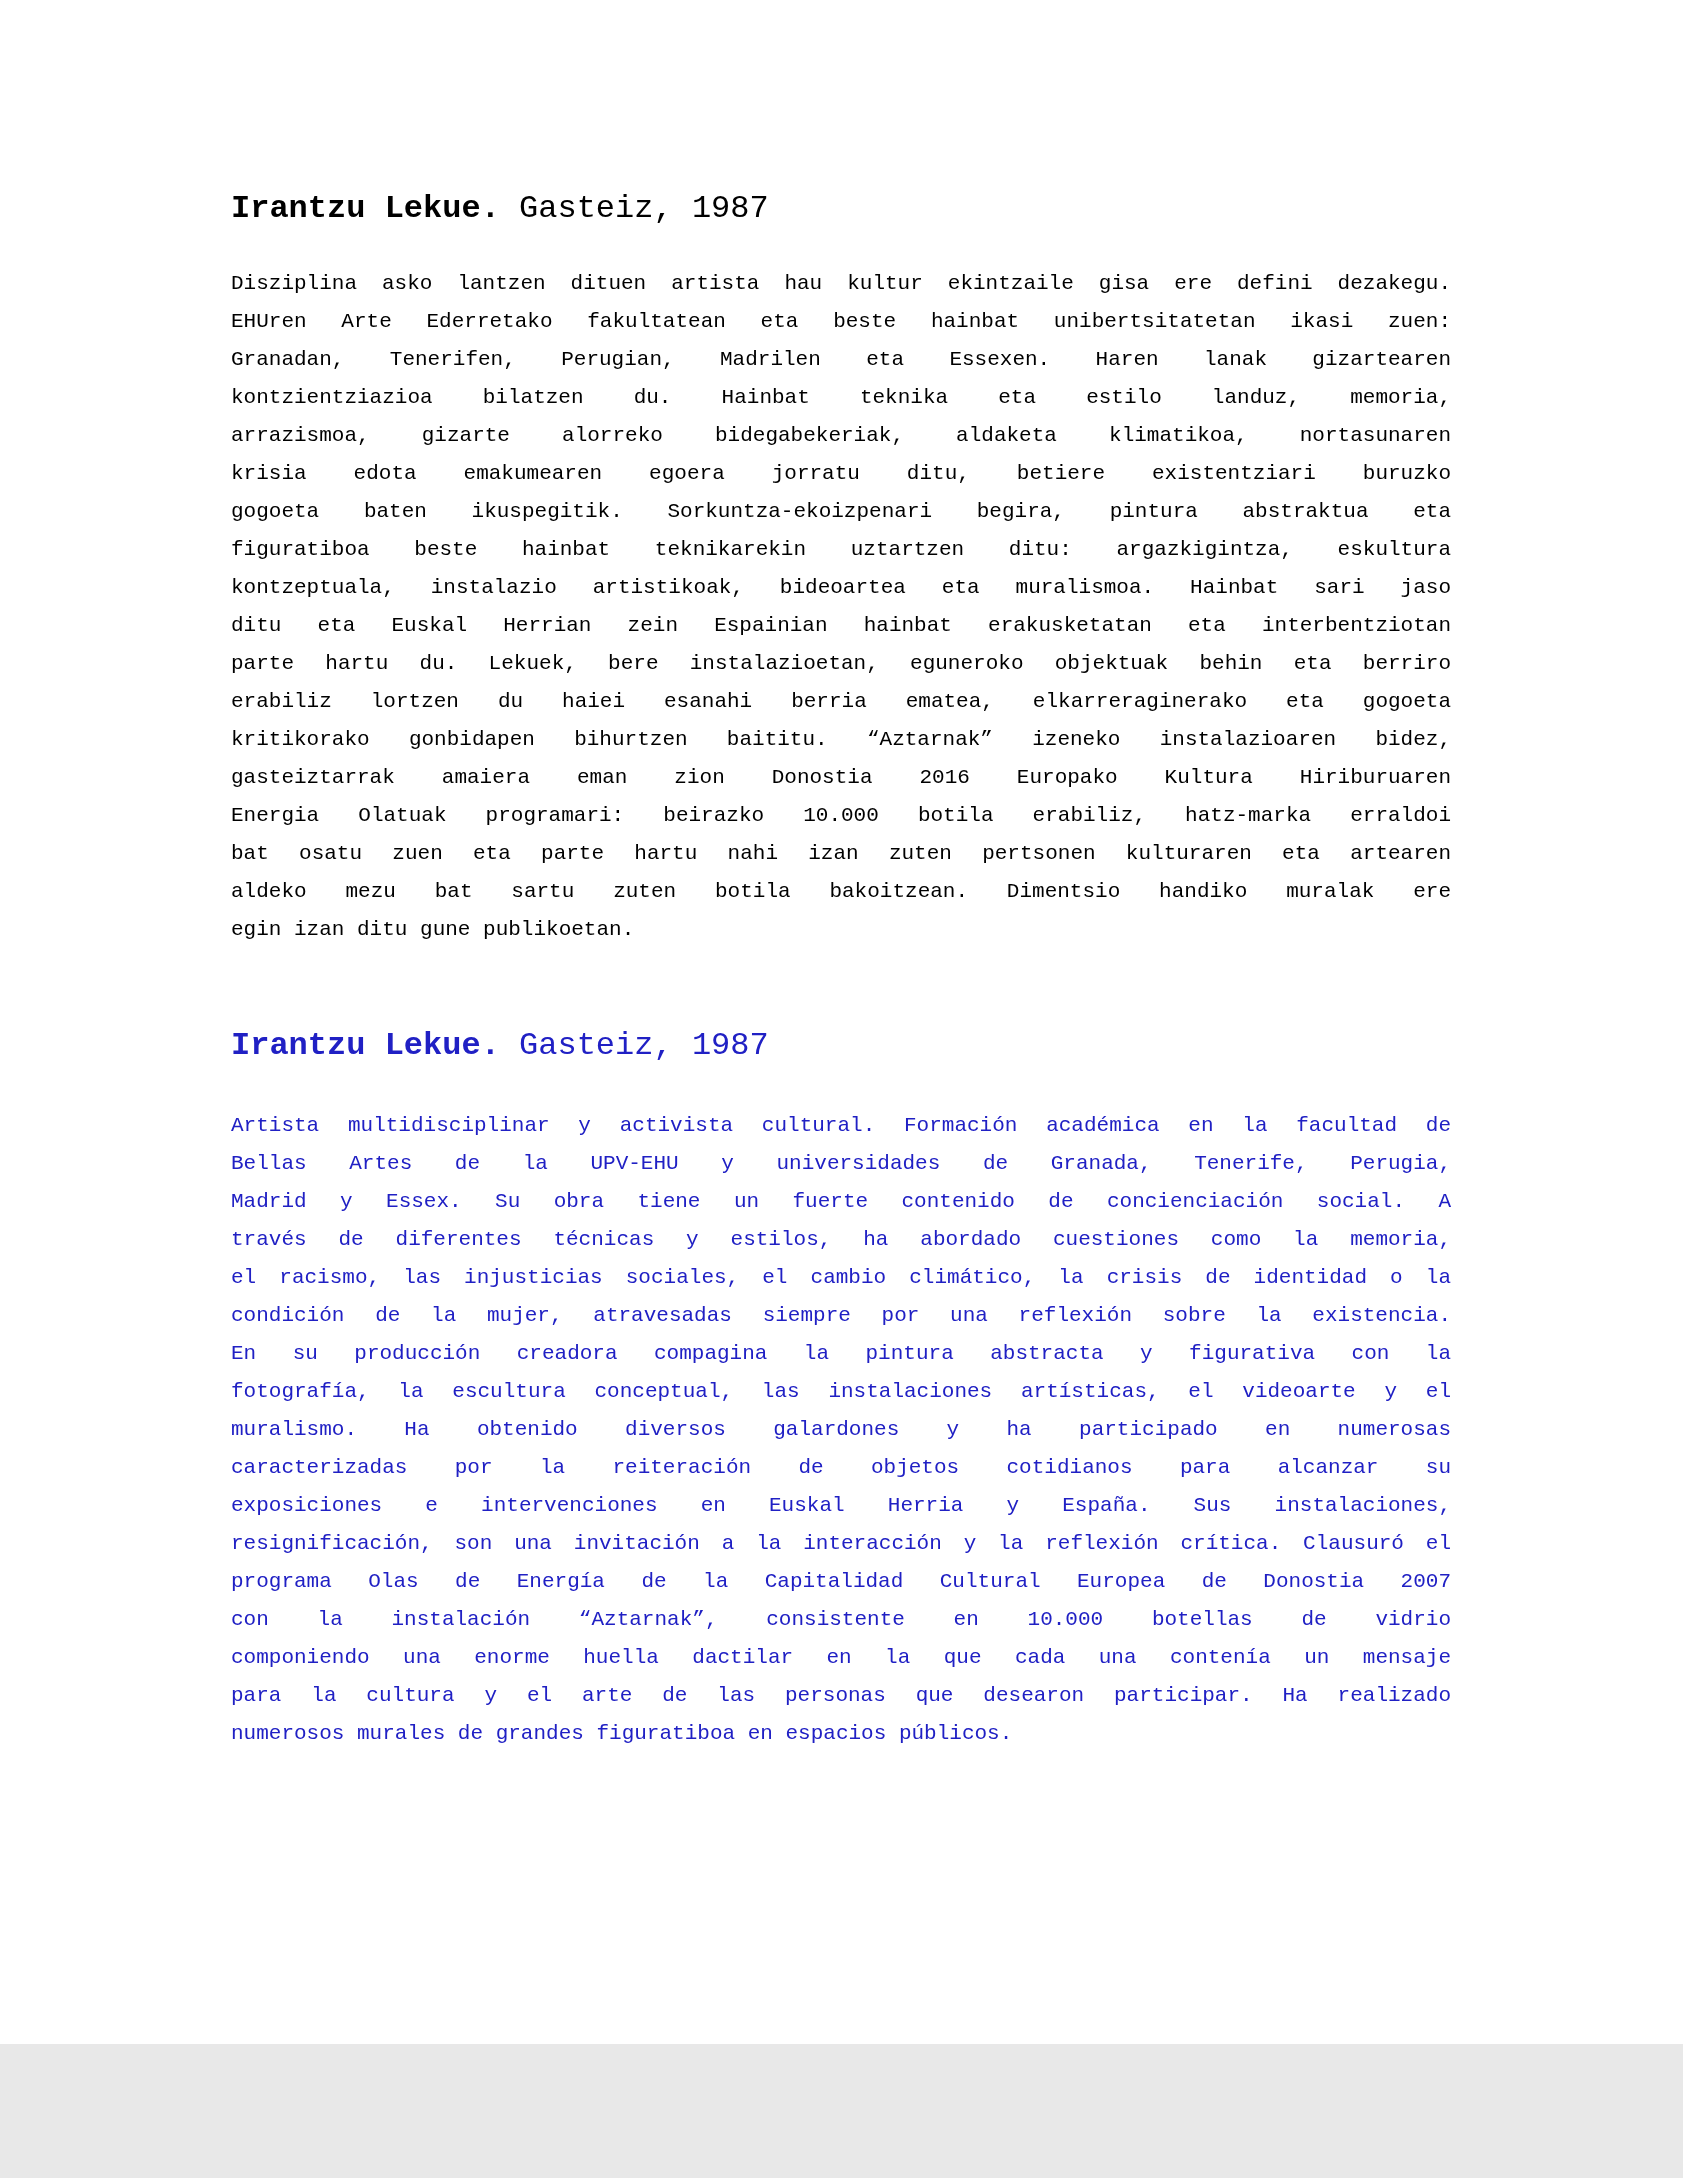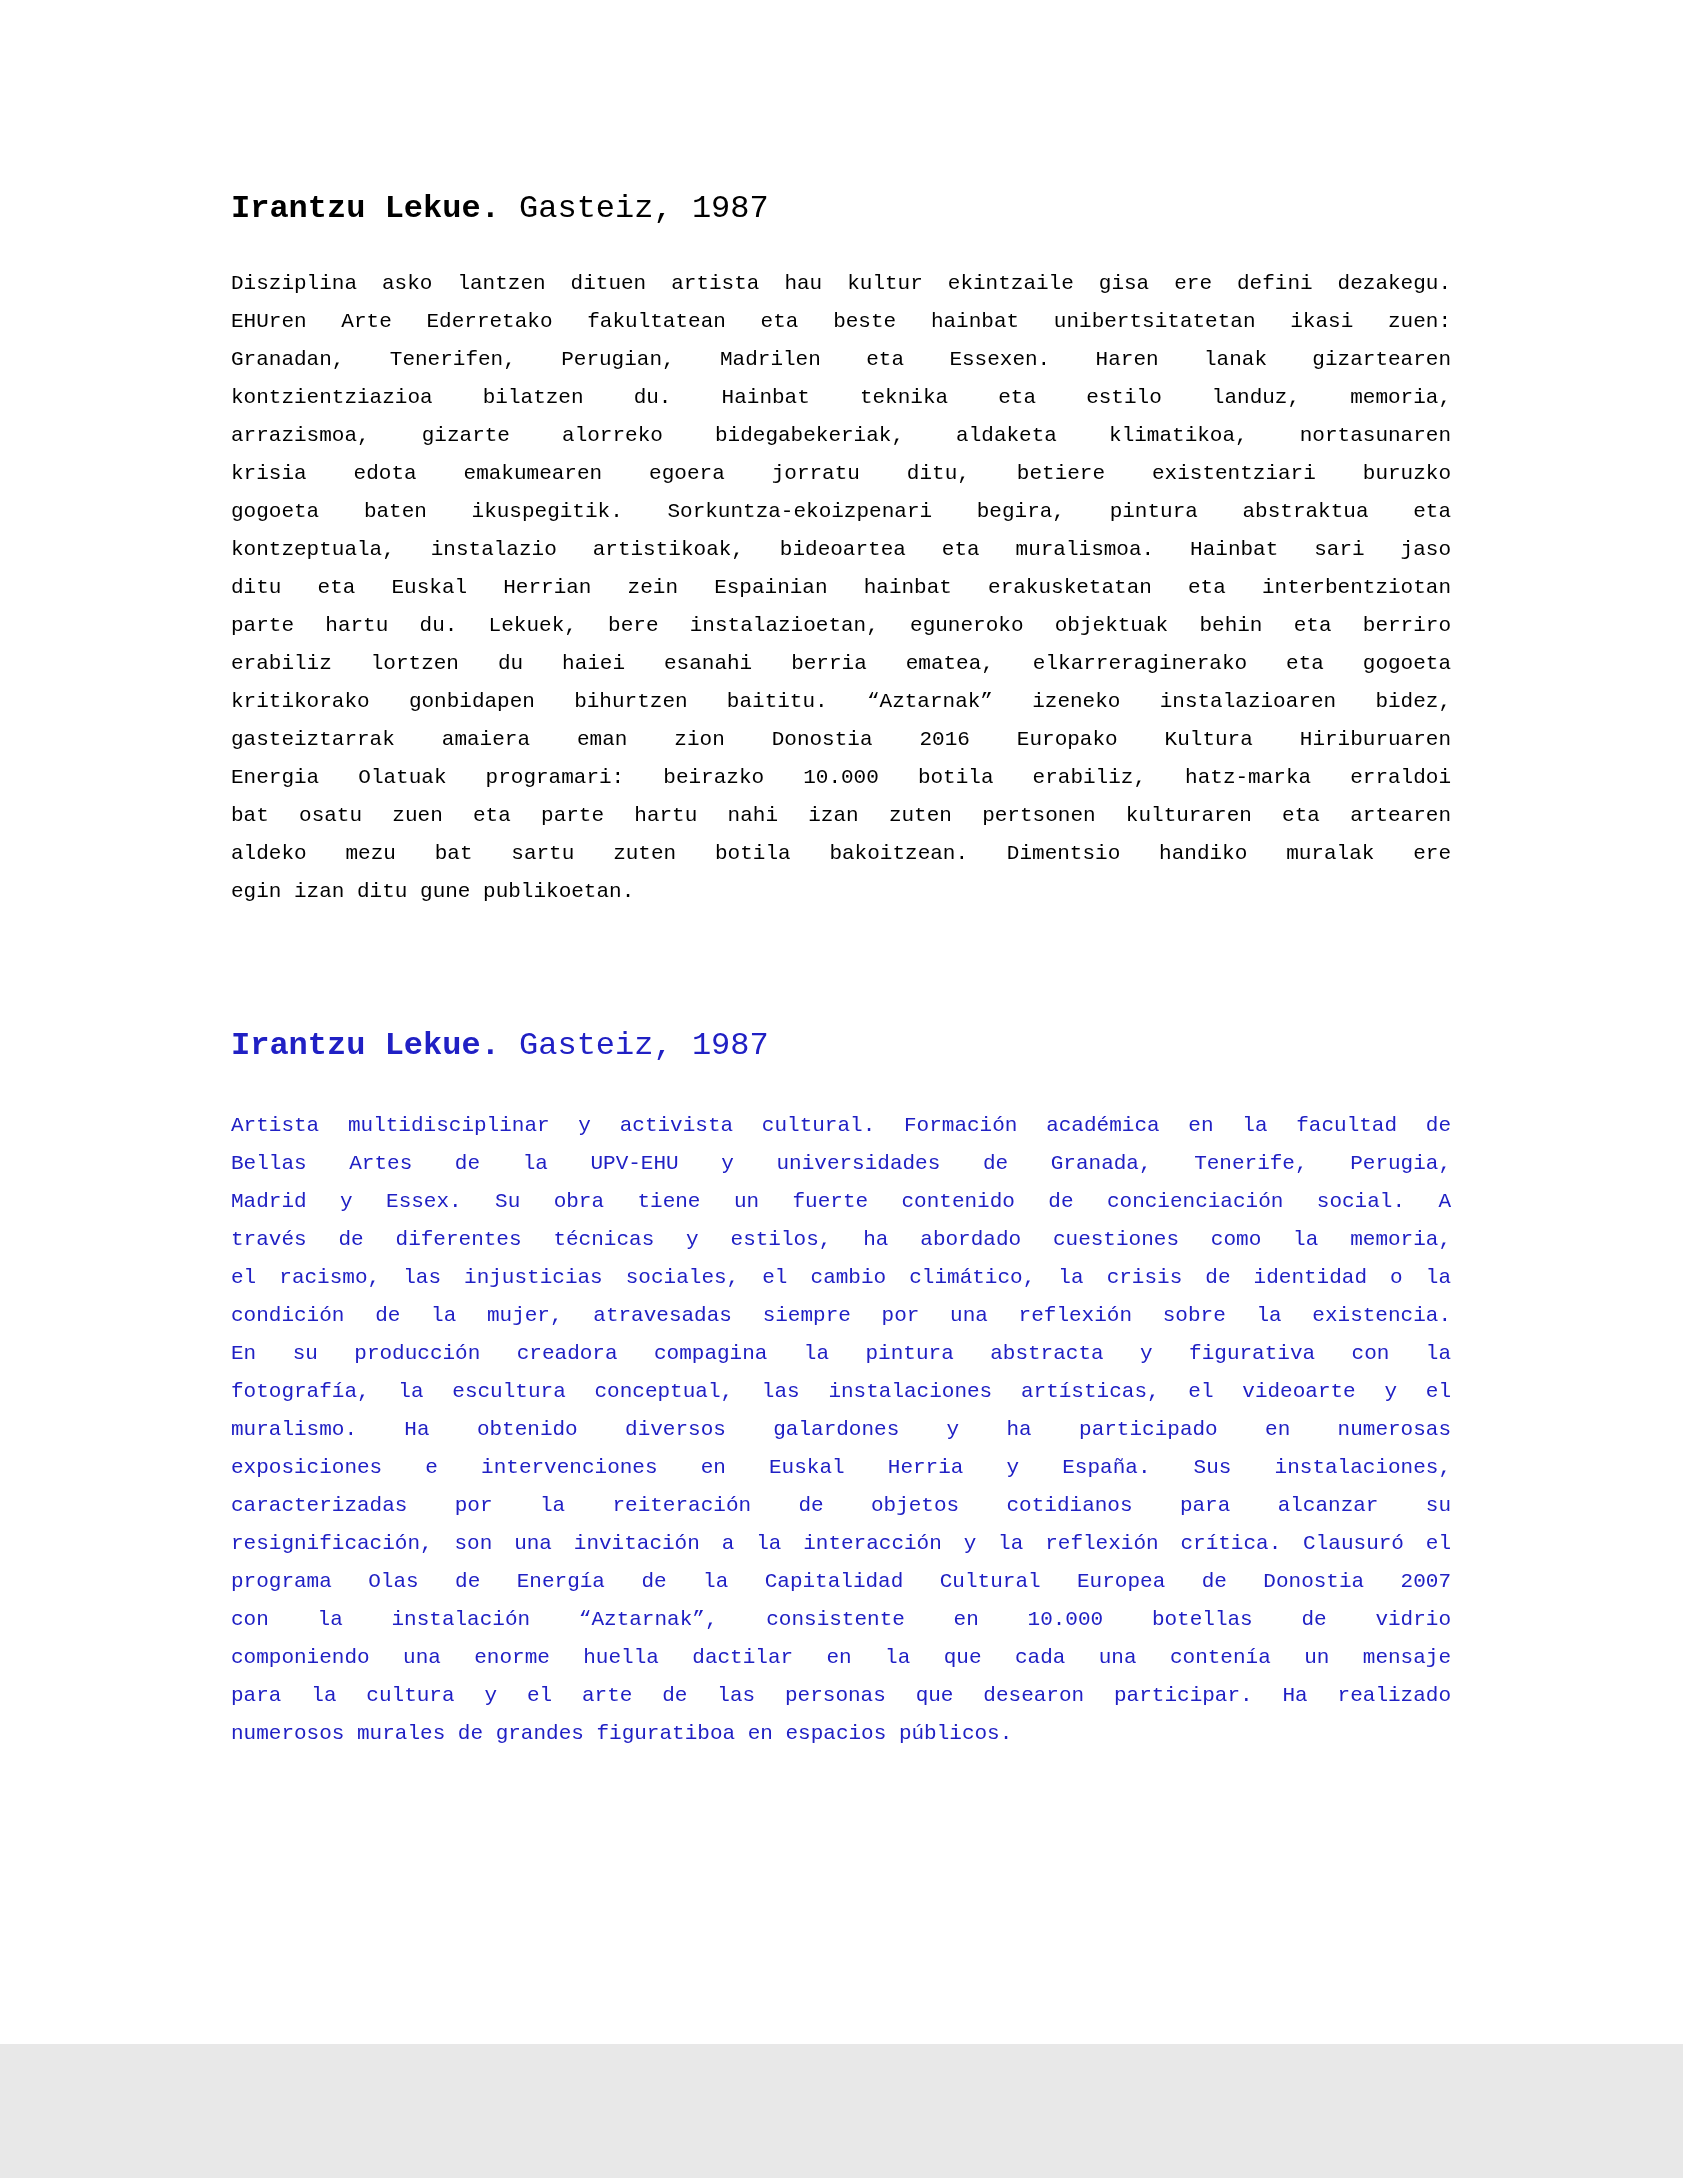--- a/index.html
+++ b/index.html
@@ -66,20 +66,21 @@
   <p class="block heading h-eu"><span class="b">Irantzu Lekue.</span><span> Gasteiz, 1987</span></p>
 
   <div class="block para p-eu">
       <div class="tline">Disziplina asko lantzen dituen artista hau kultur ekintzaile gisa ere defini dezakegu.</div>
       <div class="tline">EHUren Arte Ederretako fakultatean eta beste hainbat unibertsitatetan ikasi zuen:</div>
       <div class="tline">Granadan, Tenerifen, Perugian, Madrilen eta Essexen. Haren lanak gizartearen</div>
       <div class="tline">kontzientziazioa bilatzen du. Hainbat teknika eta estilo landuz, memoria,</div>
       <div class="tline">arrazismoa, gizarte alorreko bidegabekeriak, aldaketa klimatikoa, nortasunaren</div>
       <div class="tline">krisia edota emakumearen egoera jorratu ditu, betiere existentziari buruzko</div>
       <div class="tline">gogoeta baten ikuspegitik. Sorkuntza-ekoizpenari begira, pintura abstraktua eta</div>
+      <div class="tline">figuratiboa beste hainbat teknikarekin uztartzen ditu: argazkigintza, eskultura</div>
       <div class="tline">kontzeptuala, instalazio artistikoak, bideoartea eta muralismoa. Hainbat sari jaso</div>
       <div class="tline">ditu eta Euskal Herrian zein Espainian hainbat erakusketatan eta interbentziotan</div>
       <div class="tline">parte hartu du. Lekuek, bere instalazioetan, eguneroko objektuak behin eta berriro</div>
       <div class="tline">erabiliz lortzen du haiei esanahi berria ematea, elkarreraginerako eta gogoeta</div>
       <div class="tline">kritikorako gonbidapen bihurtzen baititu. “Aztarnak” izeneko instalazioaren bidez,</div>
       <div class="tline">gasteiztarrak amaiera eman zion Donostia 2016 Europako Kultura Hiriburuaren</div>
       <div class="tline">Energia Olatuak programari: beirazko 10.000 botila erabiliz, hatz-marka erraldoi</div>
       <div class="tline">bat osatu zuen eta parte hartu nahi izan zuten pertsonen kulturaren eta artearen</div>
       <div class="tline">aldeko mezu bat sartu zuten botila bakoitzean. Dimentsio handiko muralak ere</div>
       <div class="tline tline-last">egin izan ditu gune publikoetan.</div>
@@ -90,22 +91,22 @@
   <div class="block para es p-es">
       <div class="tline">Artista multidisciplinar y activista cultural. Formación académica en la facultad de</div>
       <div class="tline">Bellas Artes de la UPV-EHU y universidades de Granada, Tenerife, Perugia,</div>
       <div class="tline">Madrid y Essex. Su obra tiene un fuerte contenido de concienciación social. A</div>
       <div class="tline">través de diferentes técnicas y estilos, ha abordado cuestiones como la memoria,</div>
       <div class="tline">el racismo, las injusticias sociales, el cambio climático, la crisis de identidad o la</div>
       <div class="tline">condición de la mujer, atravesadas siempre por una reflexión sobre la existencia.</div>
       <div class="tline">En su producción creadora compagina la pintura abstracta y figurativa con la</div>
       <div class="tline">fotografía, la escultura conceptual, las instalaciones artísticas, el videoarte y el</div>
       <div class="tline">muralismo. Ha obtenido diversos galardones y ha participado en numerosas</div>
+      <div class="tline">caracterizadas por la reiteración de objetos cotidianos para alcanzar su</div>
       <div class="tline">exposiciones e intervenciones en Euskal Herria y España. Sus instalaciones,</div>
-      <div class="tline">caracterizadas por la reiteración de objetos cotidianos para alcanzar su</div>
       <div class="tline">resignificación, son una invitación a la interacción y la reflexión crítica. Clausuró el</div>
       <div class="tline">programa Olas de Energía de la Capitalidad Cultural Europea de Donostia 2007</div>
       <div class="tline">con la instalación “Aztarnak”, consistente en 10.000 botellas de vidrio</div>
       <div class="tline">componiendo una enorme huella dactilar en la que cada una contenía un mensaje</div>
       <div class="tline">para la cultura y el arte de las personas que desearon participar. Ha realizado</div>
       <div class="tline tline-last">numerosos murales de grandes figuratiboa en espacios públicos.</div>
     </div>
 
 </div>
 

